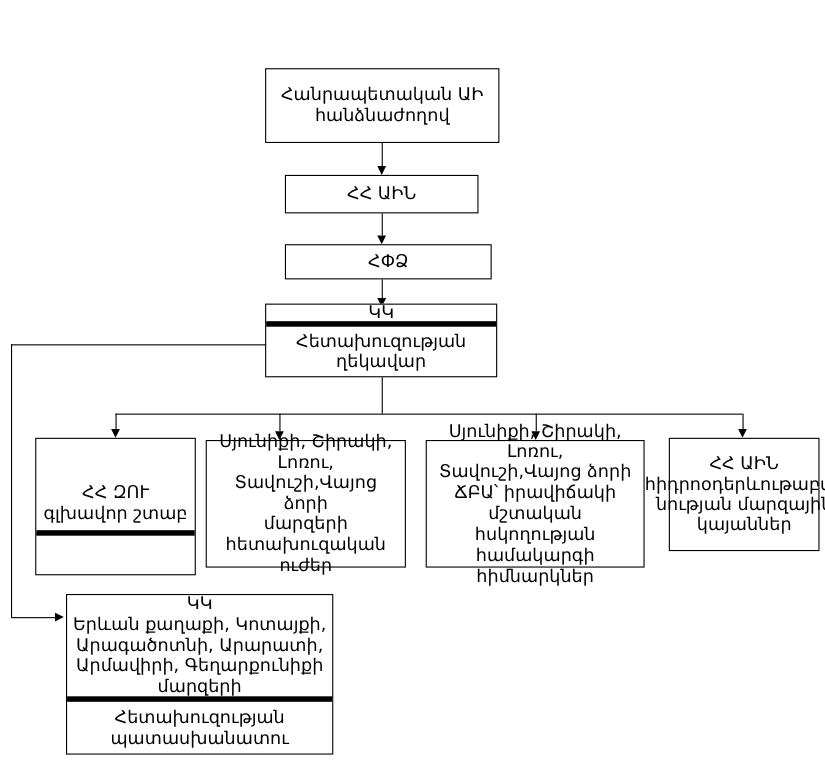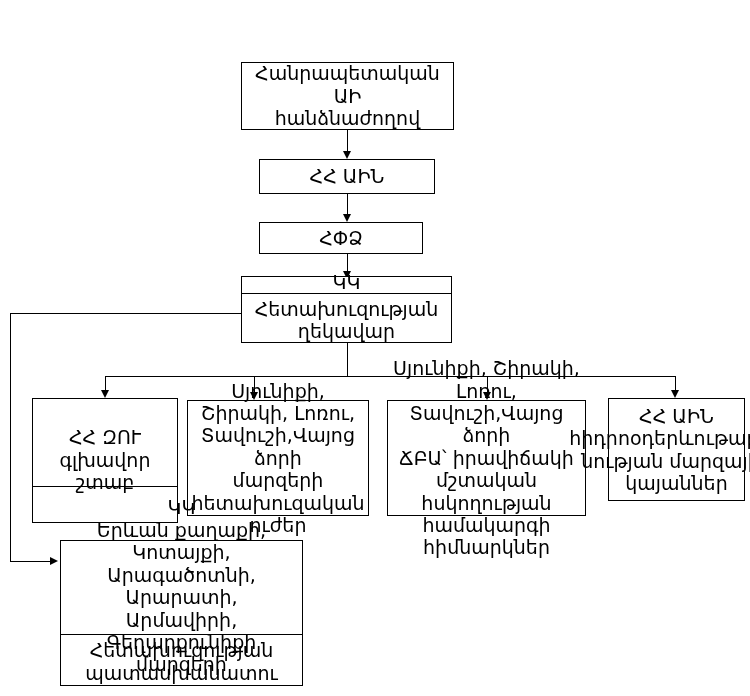--- a/index.html
+++ b/index.html
@@ -29,25 +29,25 @@
     justify-content: center;
   }
   .cell {
     box-sizing: border-box;
     display: flex;
     align-items: center;
     justify-content: center;
     text-align: center;
     padding: 4px 5px;
     line-height: 1.18;
-    font-size: 19px;
+    font-size: 16px;
     white-space: pre-line;
   }
   .cell.divided-top {
-    border-bottom: 1px solid #000000;
+    border-bottom: 5px solid #000000;
   }
   .flex1 { flex: 1 1 auto; }
 
   
   .vline {
     position: absolute;
     width: 1px;
     background: #000000;
   }
   .hline {
@@ -85,21 +85,21 @@
   <div class="vline" style="left:347px; top:130px; height:21px;"></div>
   <div class="arrow-down" style="left:343px; top:151px;"></div>
 
   <div class="node" style="left:259px; top:159px; width:176px; height:35px;">
     <div class="cell flex1">ՀՀ ԱԻՆ</div>
   </div>
 
   <div class="vline" style="left:347px; top:194px; height:20px;"></div>
   <div class="arrow-down" style="left:343px; top:214px;"></div>
 
-  <div class="node" style="left:259px; top:222px; width:164px; height:32px;">
+  <div class="node" style="left:259px; top:222px; width:188px; height:32px;">
     <div class="cell flex1">ՀՓՁ</div>
   </div>
 
   <div class="vline" style="left:347px; top:254px; height:17px;"></div>
   <div class="arrow-down" style="left:343px; top:271px;"></div>
 
   <div class="node" style="left:241px; top:276px; width:211px; height:67px;">
     <div class="cell divided-top" style="height:21px;">ԿԿ</div>
     <div class="cell flex1">Հետախուզության
 ղեկավար</div>

